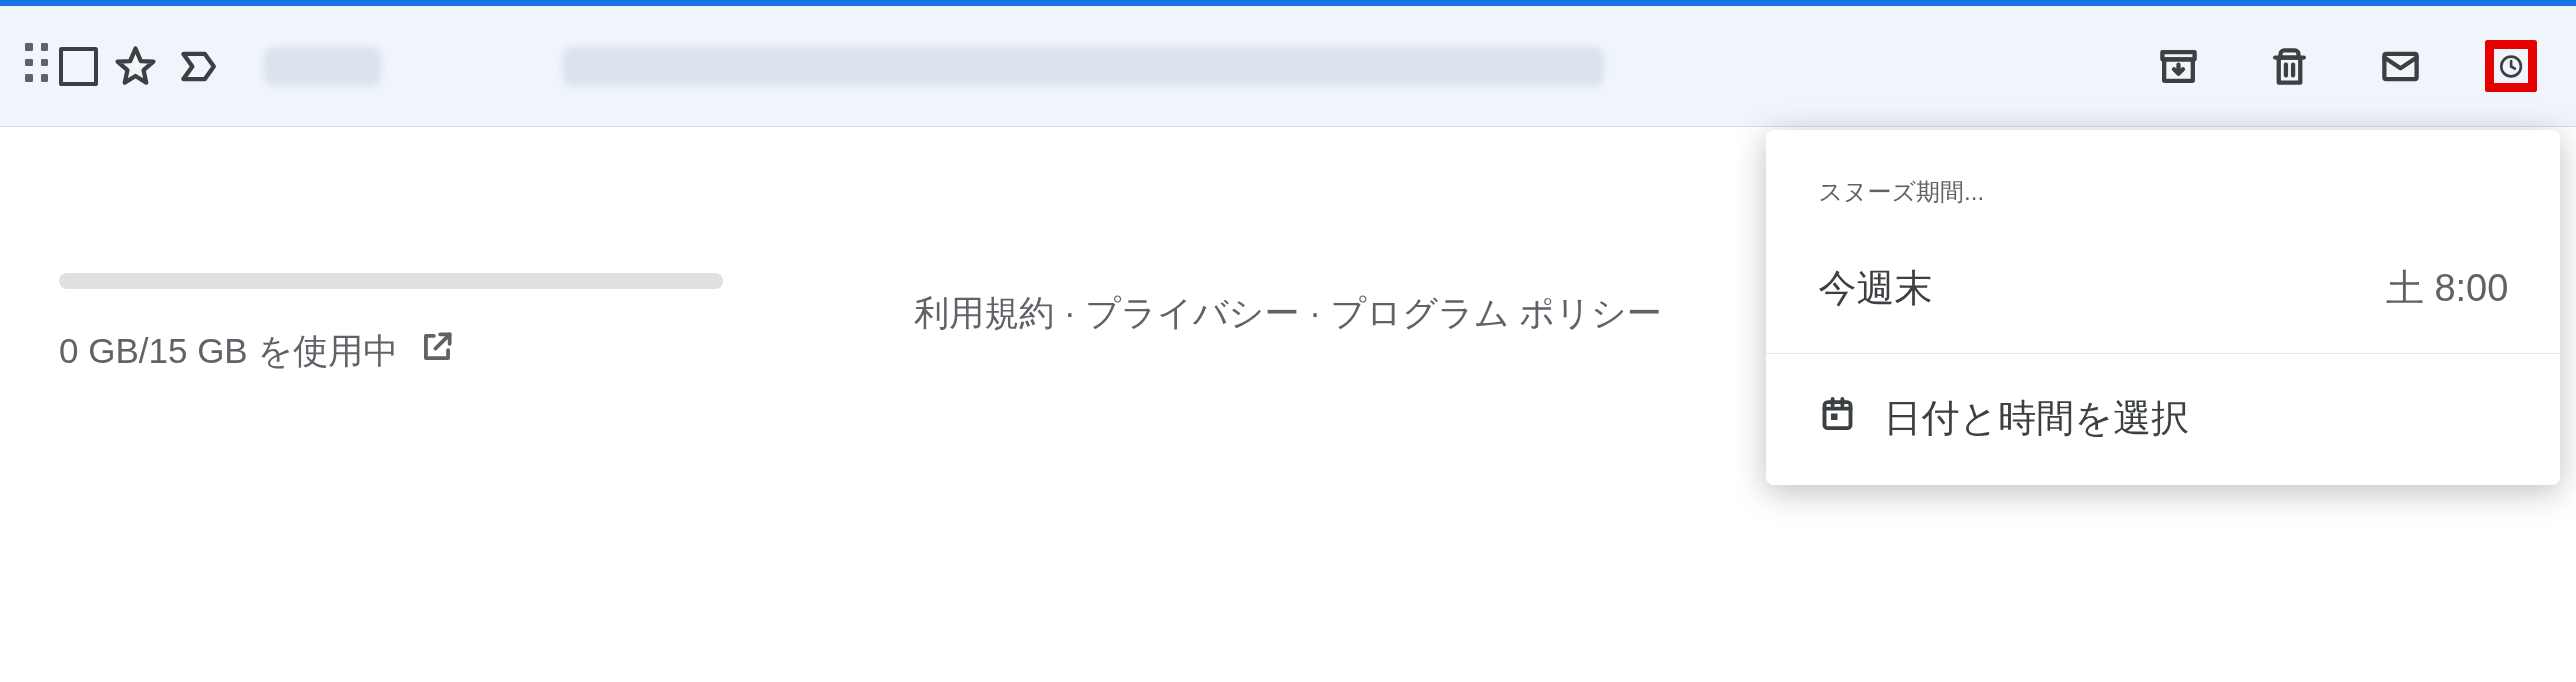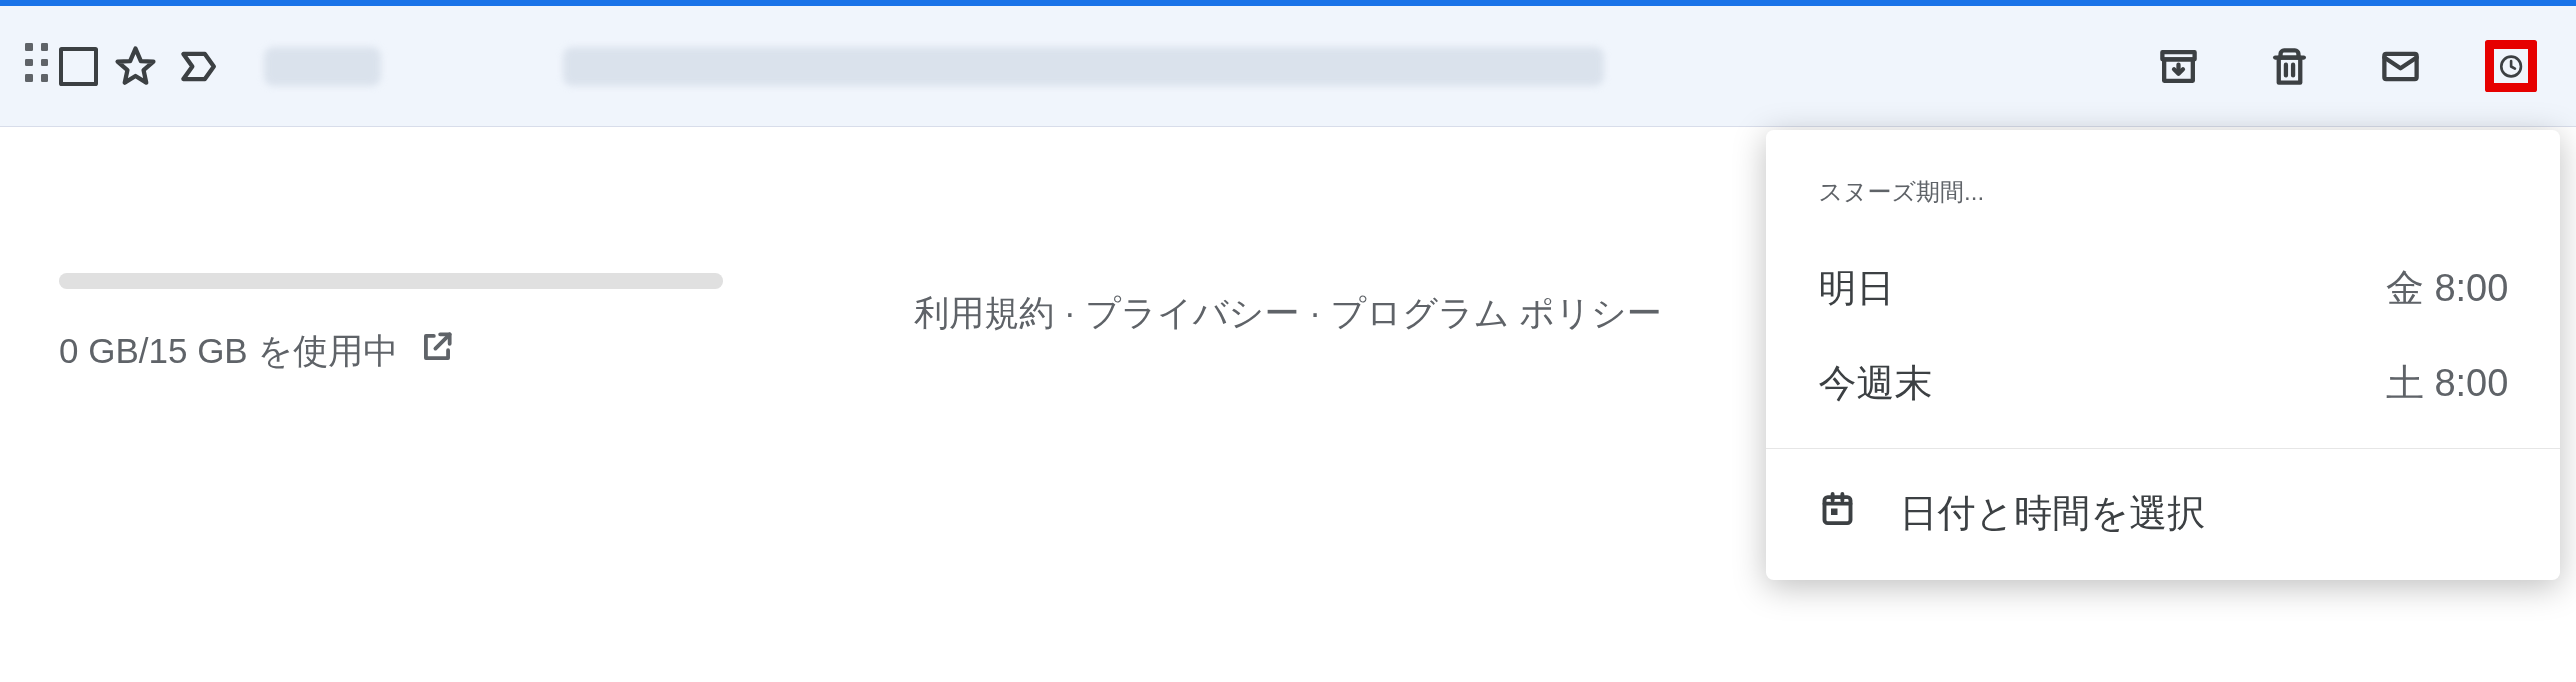--- a/index.html
+++ b/index.html
@@ -129,21 +129,21 @@
     justify-content: space-between;
     align-items: center;
     padding: 22px 52px;
     cursor: pointer;
   }
   .snooze-menu .opt .when { color:#5f6368; }
   .snooze-menu .divider {
     height: 1.3px; background:#e6e6e6; margin: 17px 0;
   }
   .snooze-menu .pick {
-    display:flex; align-items:center; gap:42px;
+    display:flex; align-items:center; gap:26px;
     padding: 22px 52px;
     cursor:pointer;
   }
   .snooze-menu .pick svg { width:39px; height:39px; }
 
   
   svg { fill:none; stroke:currentColor; stroke-width:2.4;
         stroke-linecap:round; stroke-linejoin:round; }
 </style>
 </head>
@@ -225,24 +225,20 @@
     <span>プライバシー</span>
     <span> · </span>
     <span>プログラム ポリシー</span>
   </div>
 </div>
 
 <div class="snooze-menu">
   <div class="hdr">スヌーズ期間...</div>
 
   <div class="opt">
-    <span>明日</span>
-    <span class="when">金 8:00</span>
-  </div>
-  <div class="opt">
     <span>今週末</span>
     <span class="when">土 8:00</span>
   </div>
 
   <div class="divider"></div>
 
   <div class="pick">
     <span>
       <svg viewBox="0 0 24 24">
           <rect x="4" y="5" width="16" height="16" rx="2"></rect>

